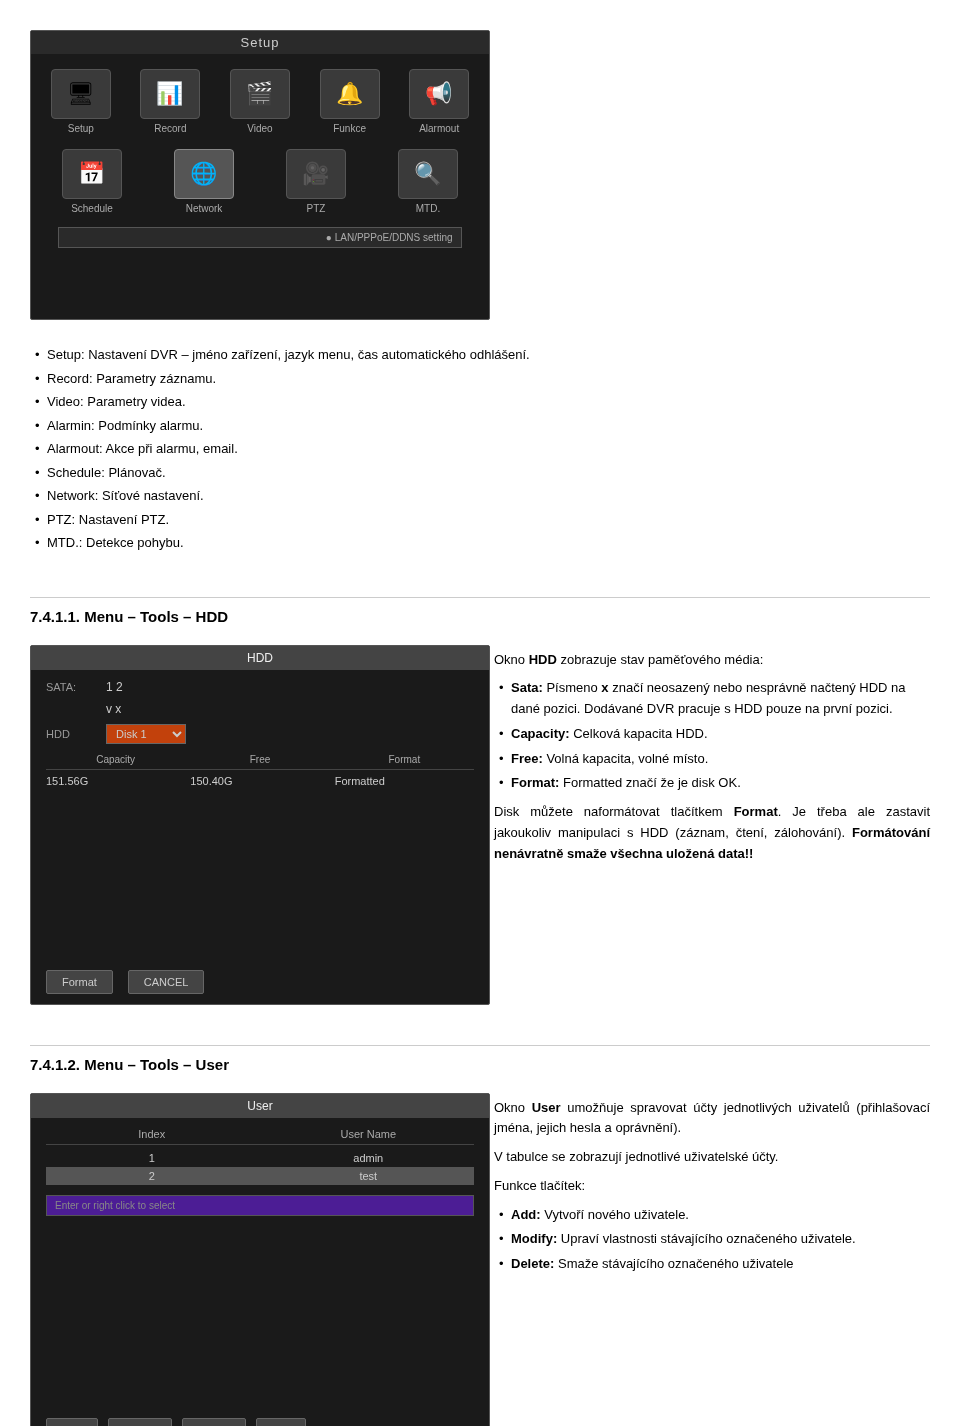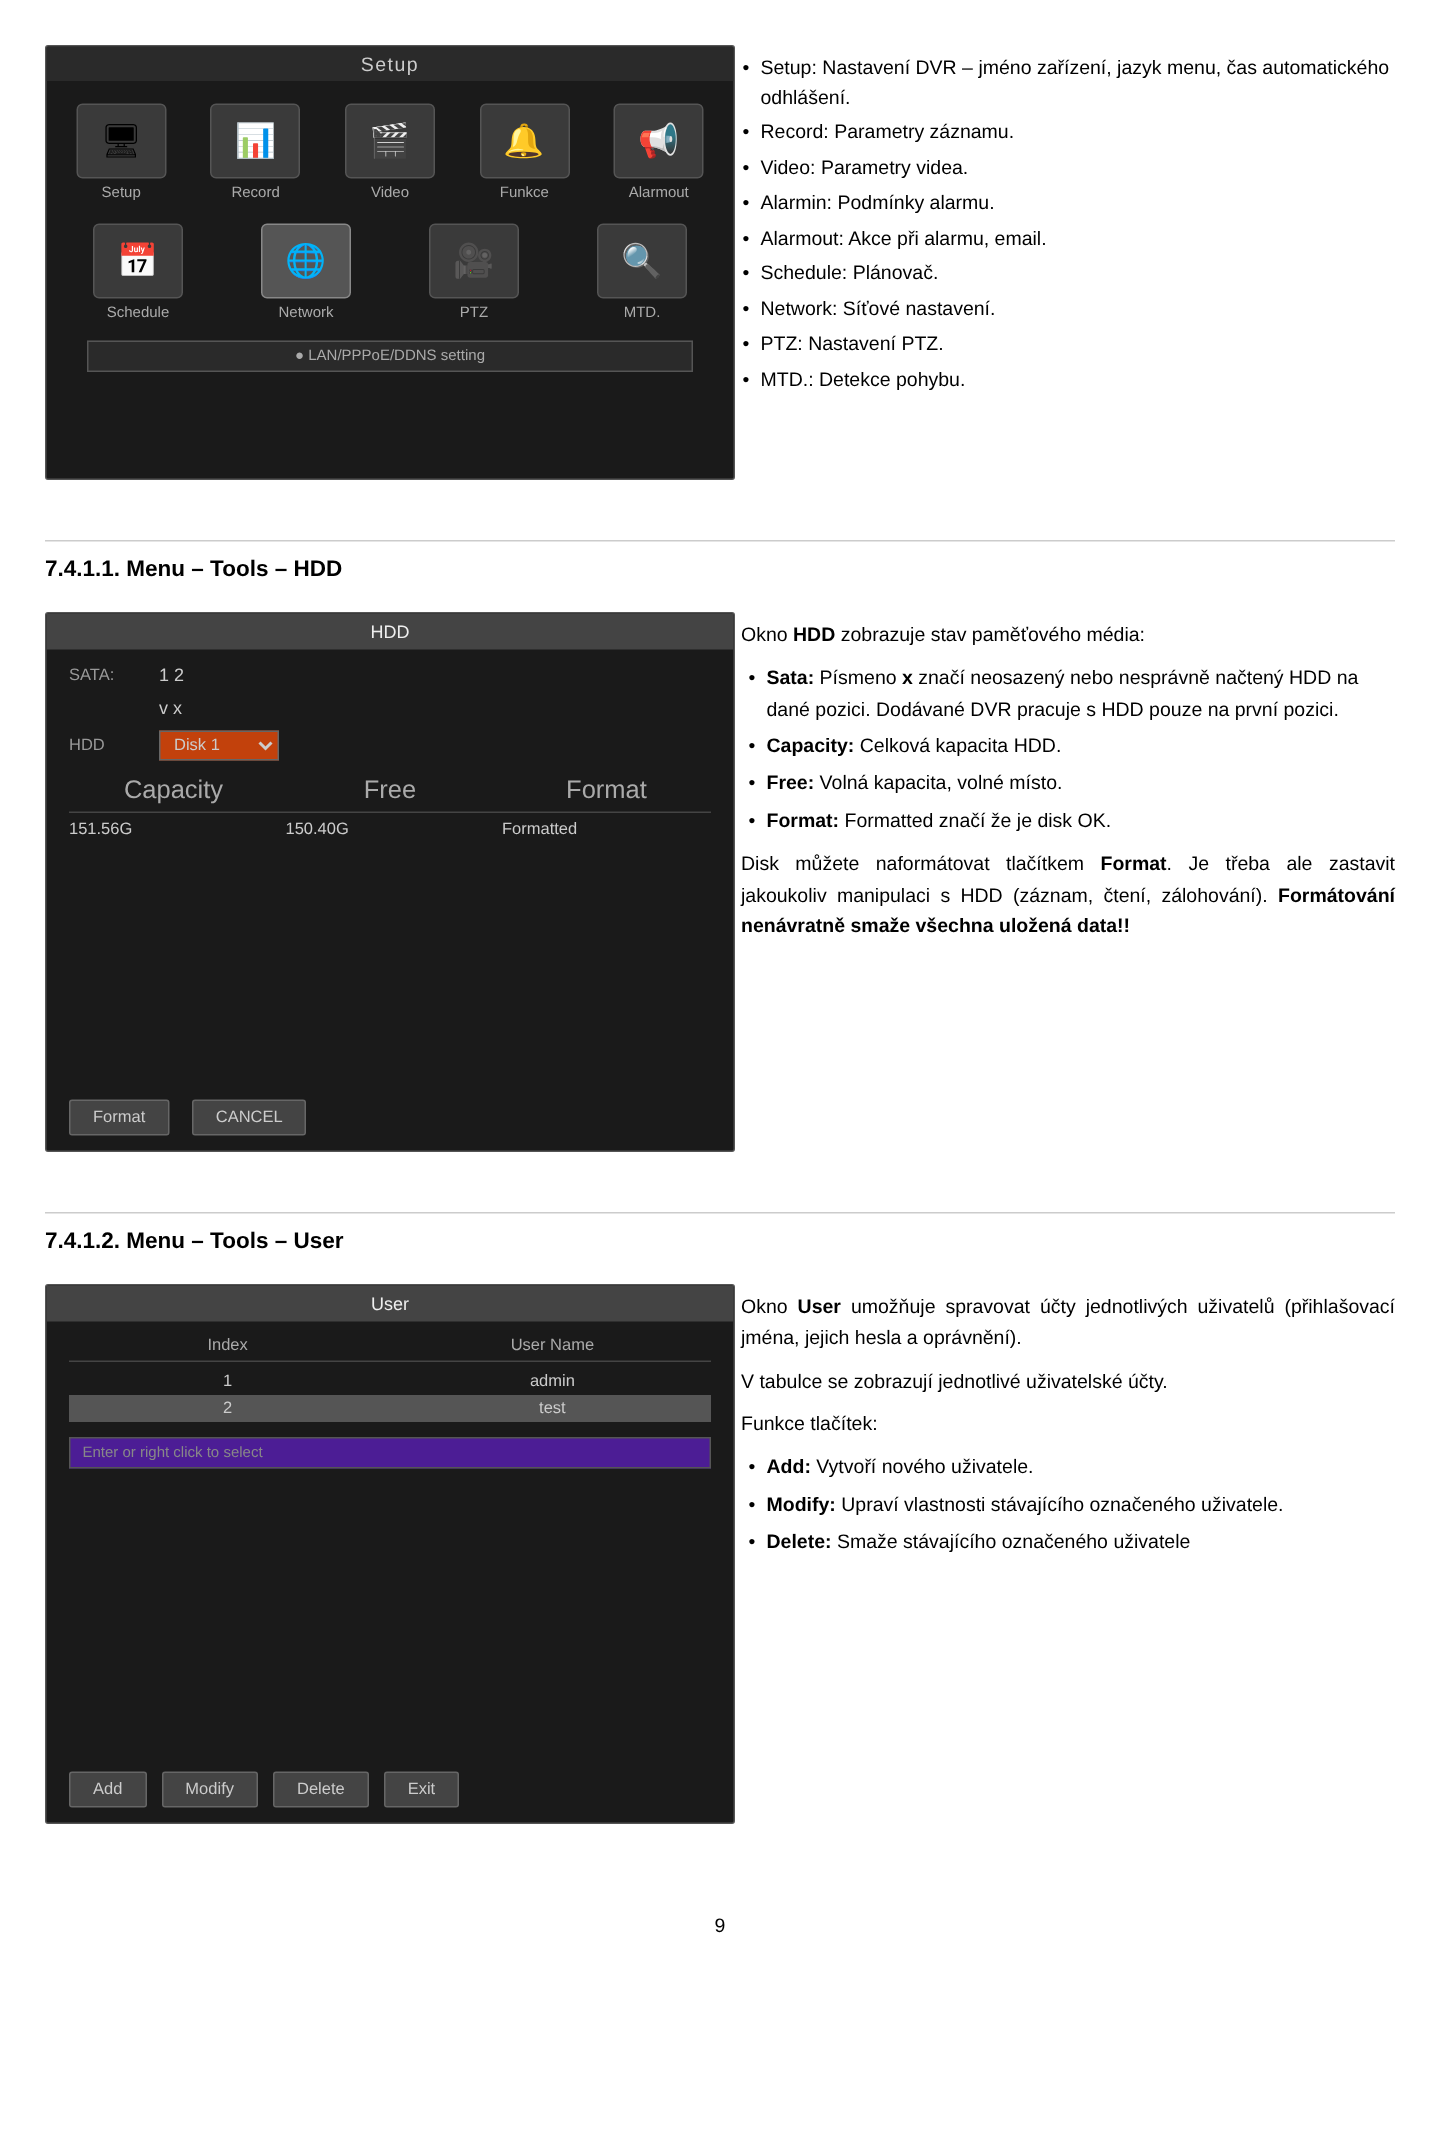--- a/index.html
+++ b/index.html
@@ -13,21 +13,22 @@
     }
 
     .page-container {
       width: 960px;
       padding: 20px 30px;
     }
 
     
     .section-setup {
       display: flex;
-      flex-direction: row;
+      flex-direction: column;
+      gap: 20px;
       margin-bottom: 40px;
       padding-top: 10px;
     }
 
     .screenshot-setup {
       width: 460px;
       min-width: 460px;
       height: 290px;
       background: #1a1a1a;
       border: 1px solid #555;
@@ -98,21 +99,21 @@
     }
 
     .dvr-lan-bar {
       width: 88%;
       background: #2a2a2a;
       border: 1px solid #555;
       color: #aaa;
       font-size: 10px;
       padding: 4px 8px;
       margin-top: 8px;
-      text-align: center;
+      text-align: right;
     }
 
     .setup-text-col {
       flex: 1;
       padding-top: 5px;
     }
 
     .setup-text-col ul {
       list-style: none;
       padding-left: 5px;
@@ -197,21 +198,21 @@
       color: #ccc;
       font-size: 11px;
       padding: 2px 5px;
       width: 80px;
     }
 
     .hdd-table-header {
       display: flex;
       gap: 5px;
       color: #aaa;
-      font-size: 17px;
+      font-size: 10px;
       margin-top: 10px;
       border-bottom: 1px solid #444;
       padding-bottom: 4px;
     }
 
     .hdd-table-header span {
       flex: 1;
       text-align: center;
     }
 

